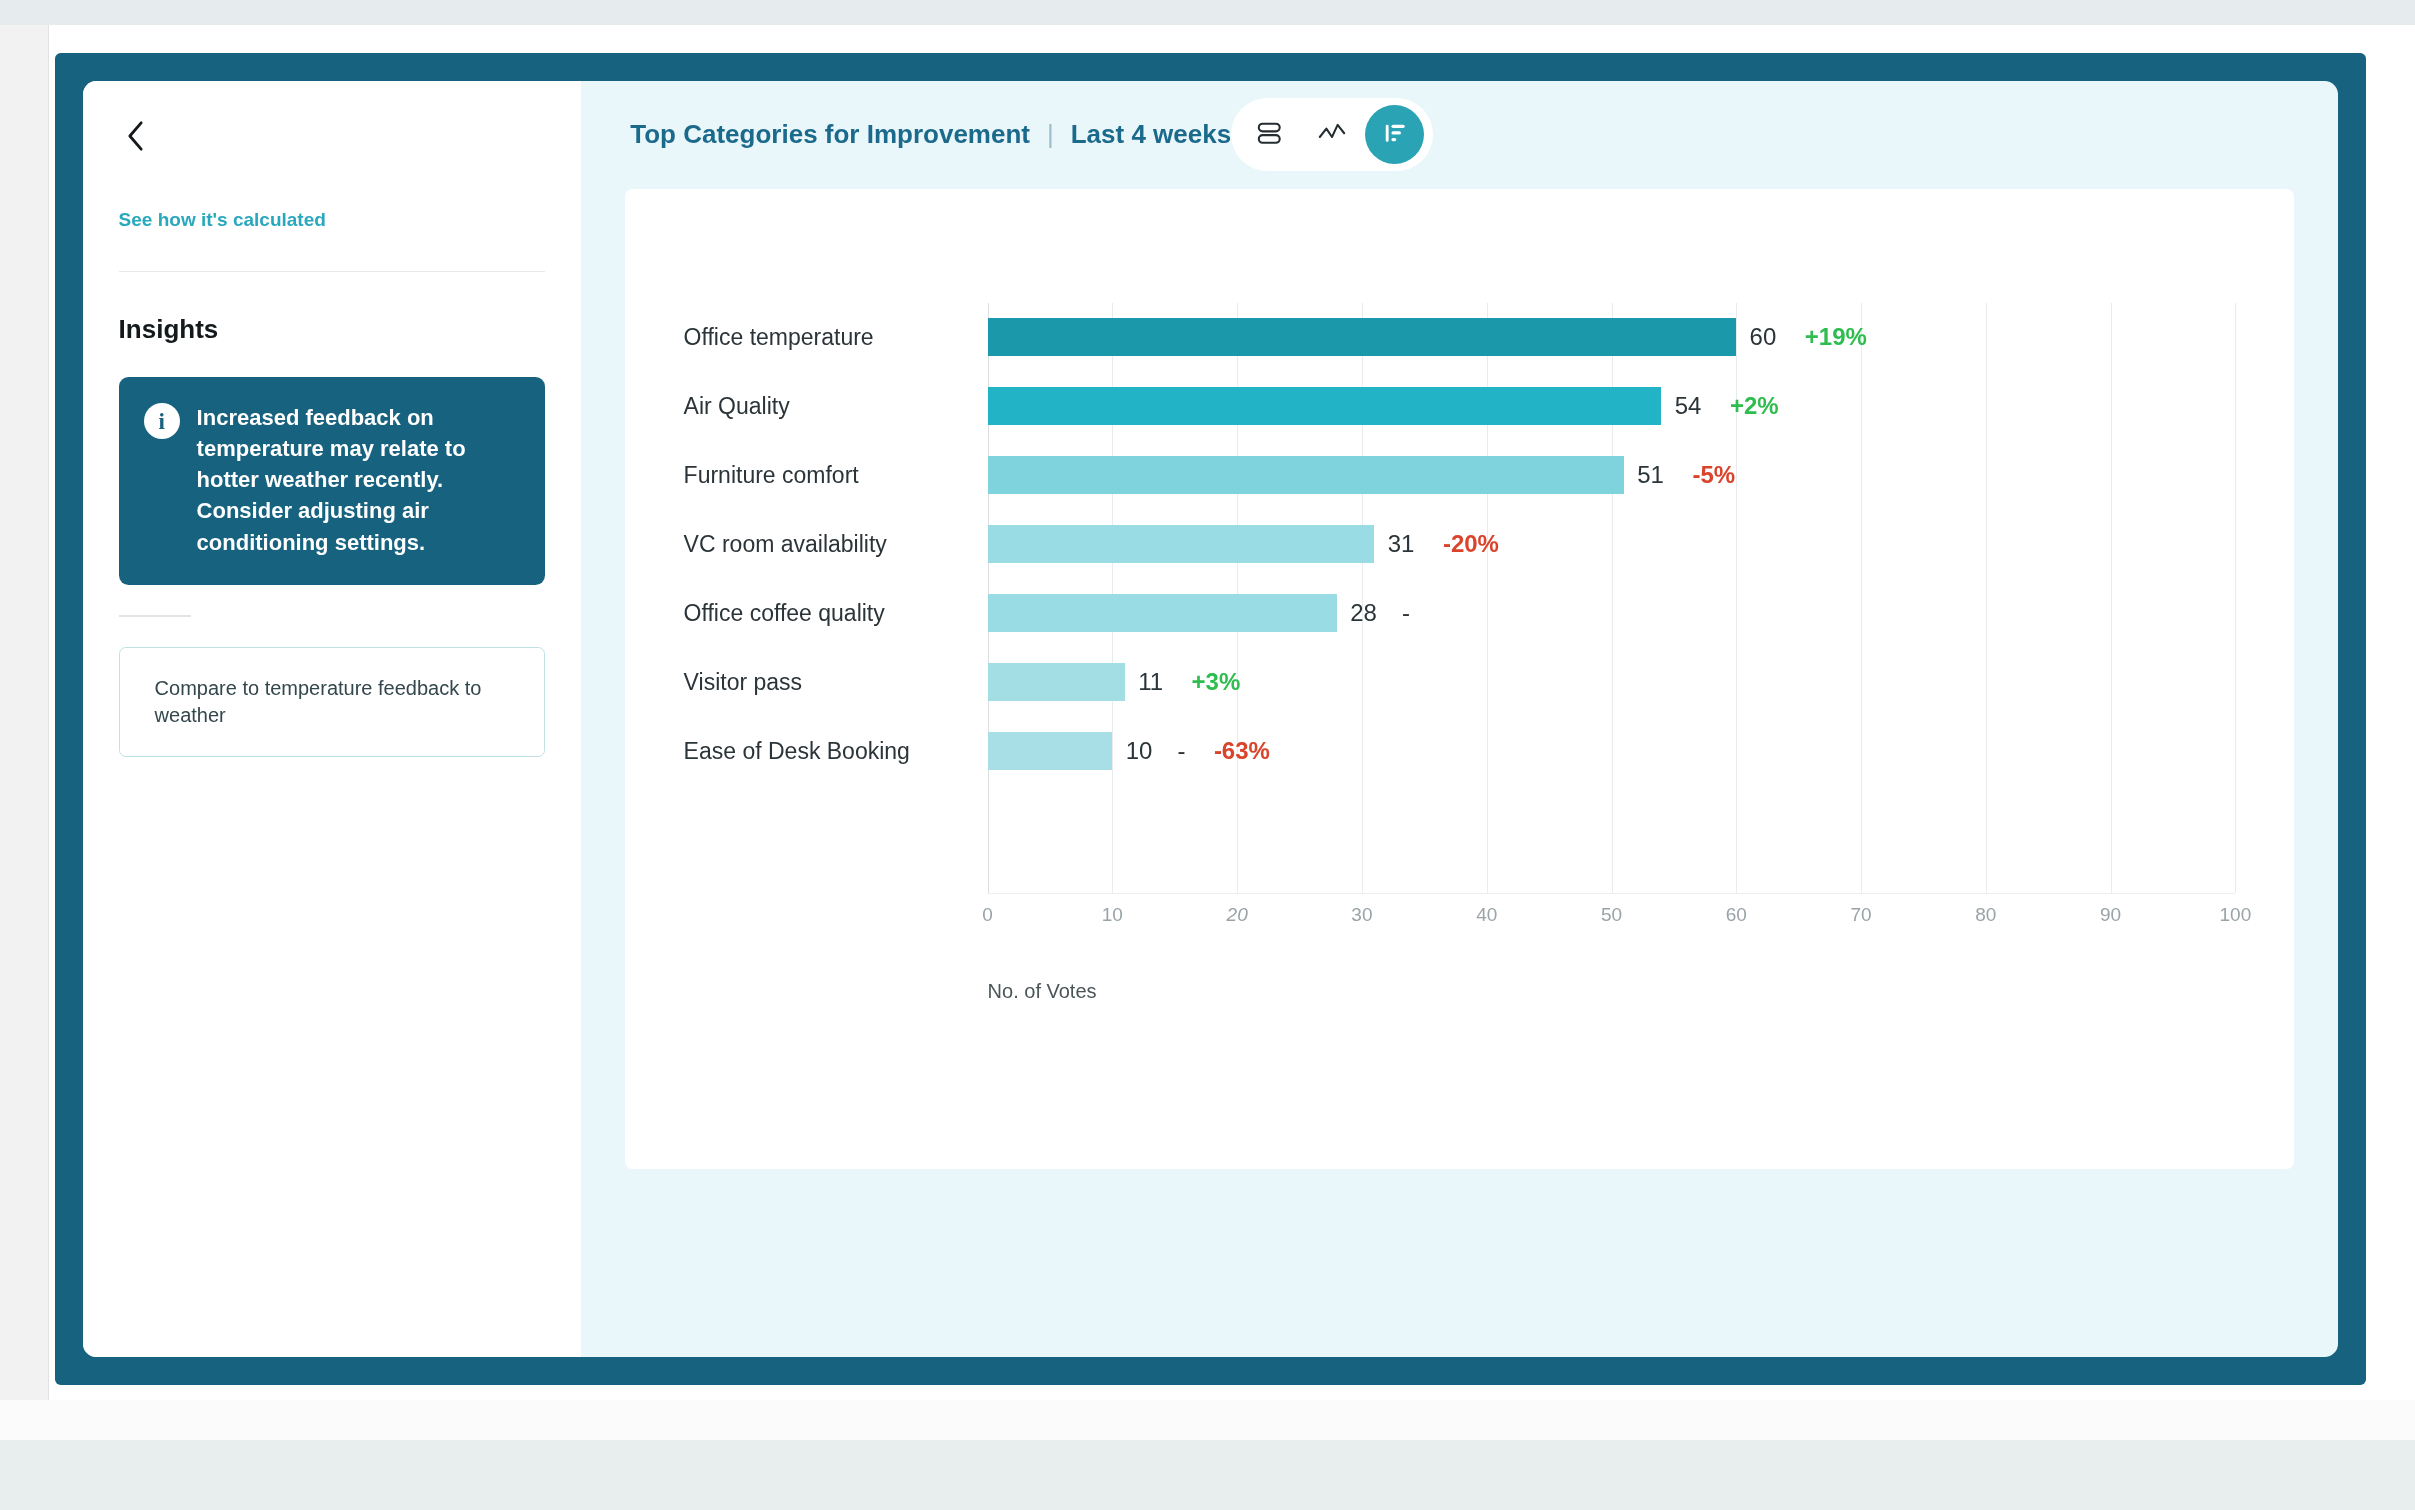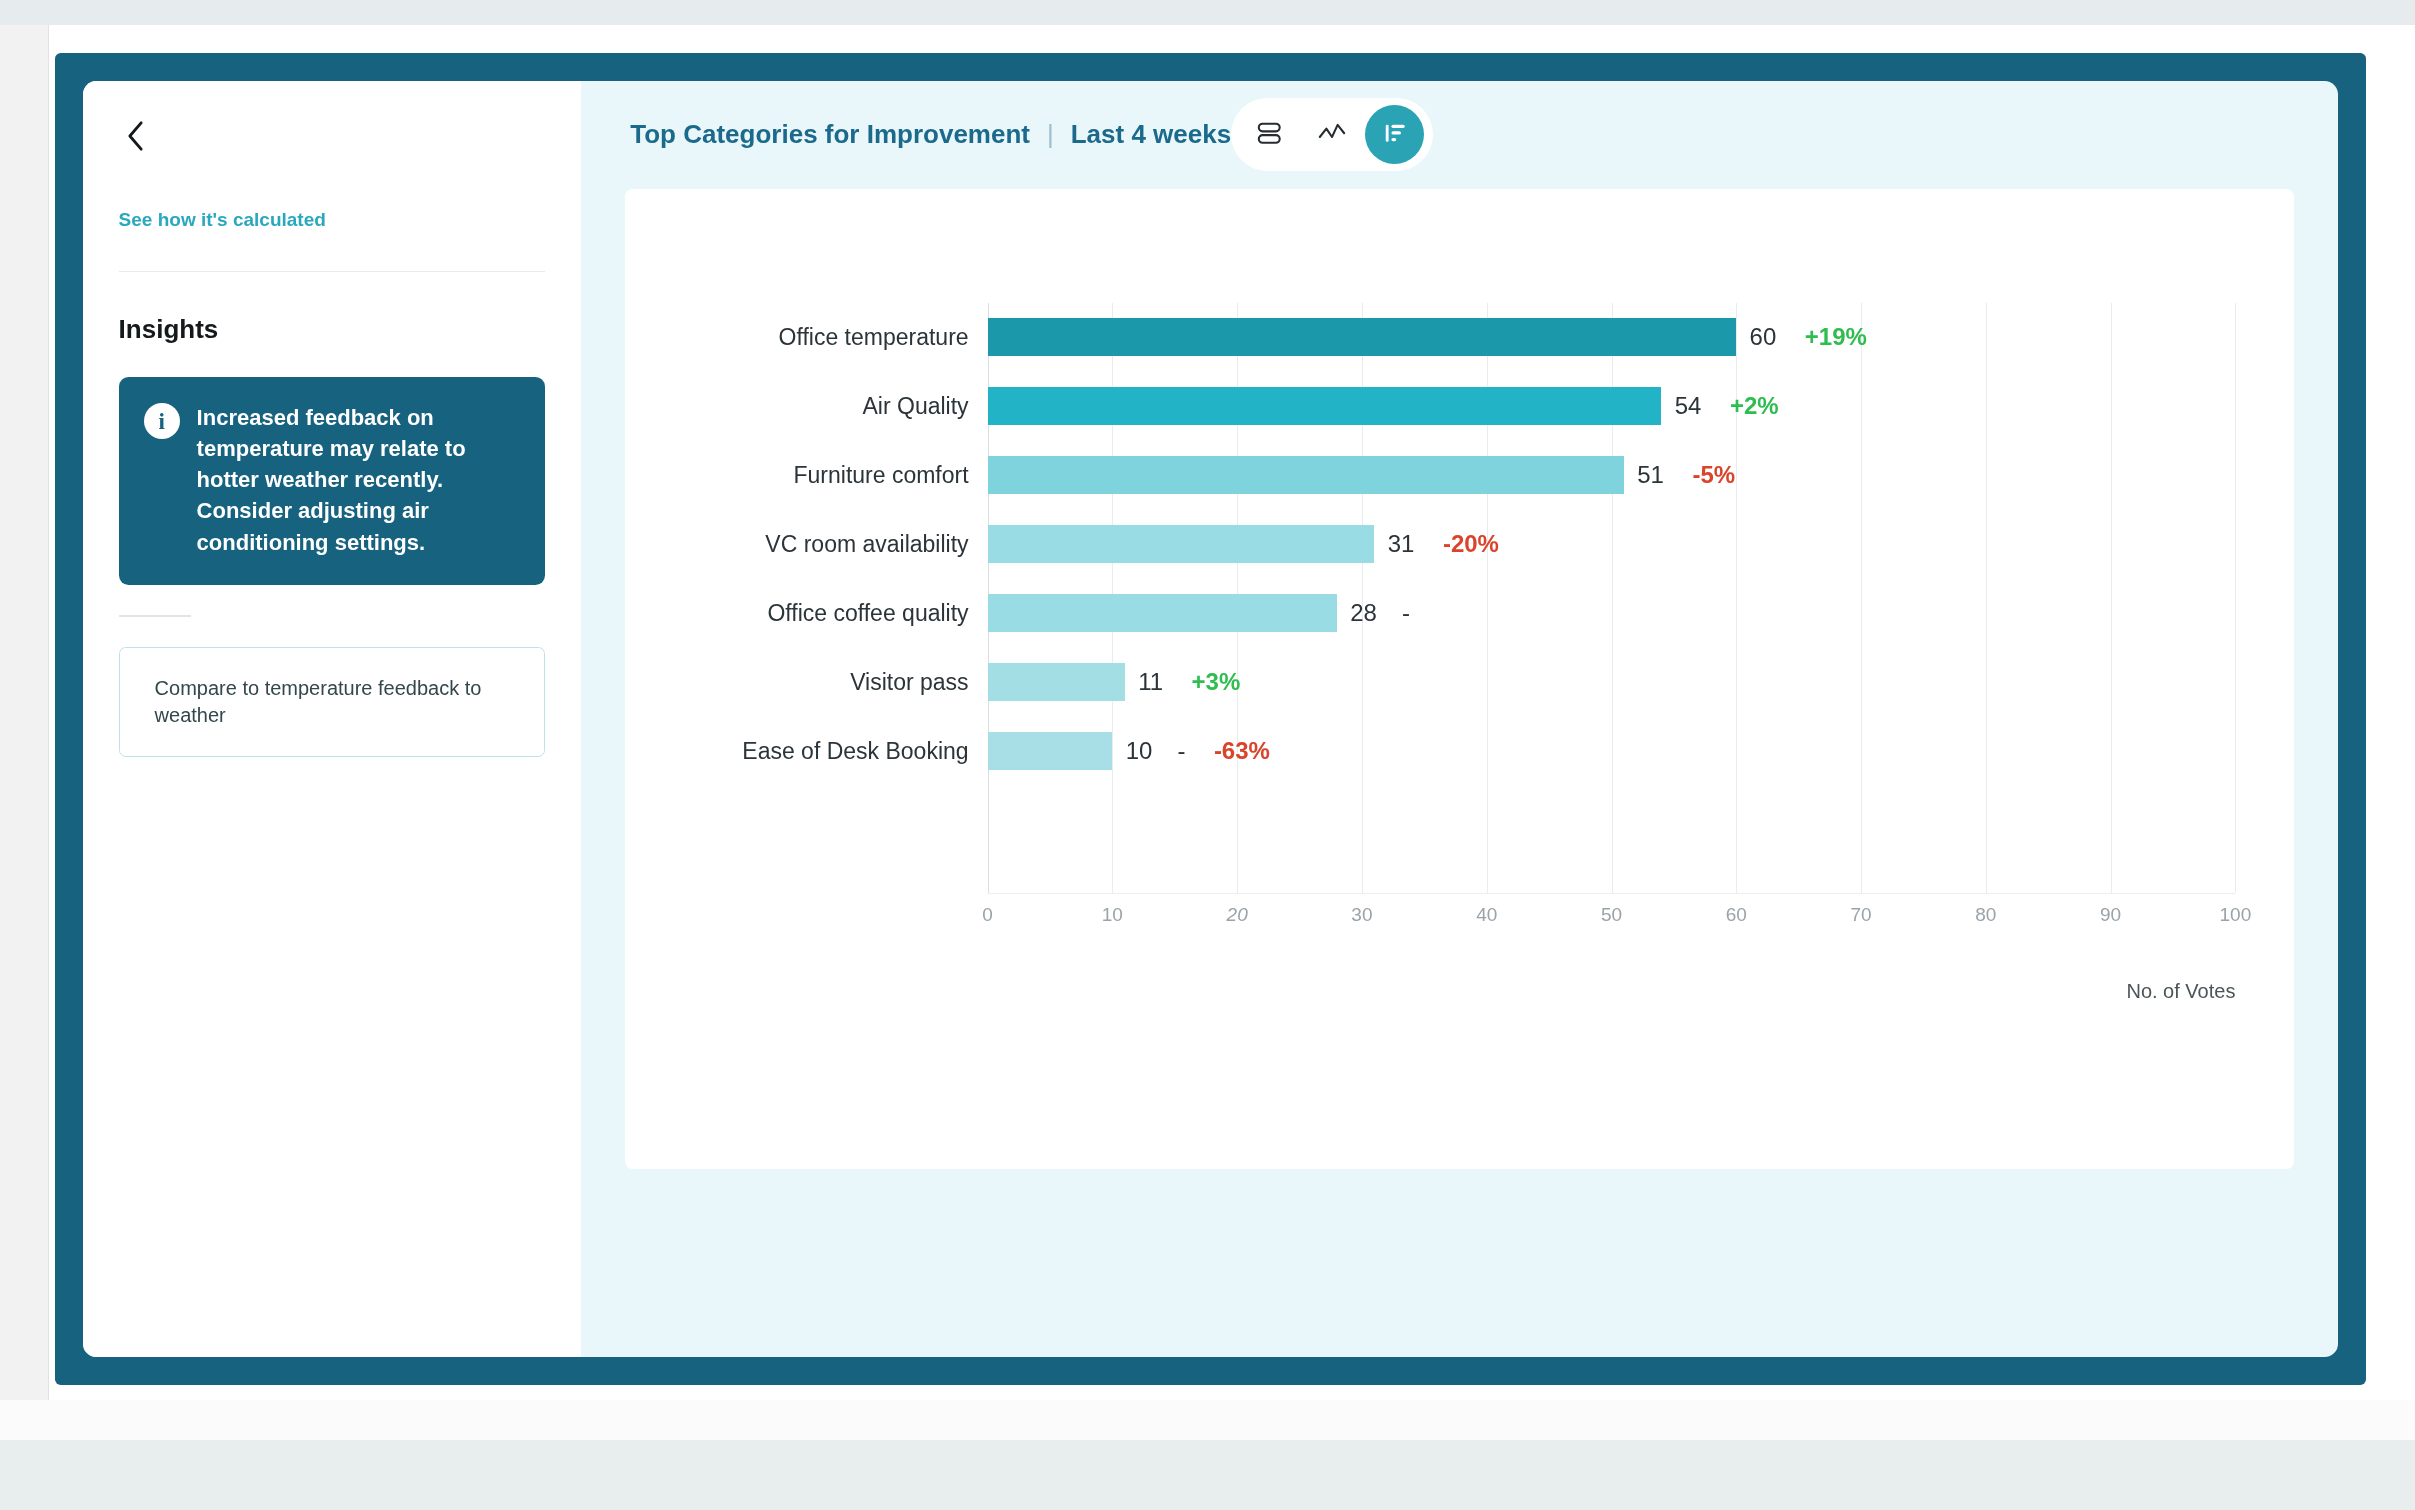--- a/index.html
+++ b/index.html
@@ -241,21 +241,21 @@
   .row {
     display: flex;
     align-items: center;
     height: 69px;
     position: relative;
   }
 
   .cat-label {
     width: 304px;
     flex: 0 0 304px;
-    text-align: right;
+    text-align: left;
     font-size: 23px;
     color: #2b3438;
     padding-right: 19px;
     white-space: nowrap;
   }
 
   .track {
     position: relative;
     flex: 1 1 auto;
     height: 69px;
@@ -325,21 +325,21 @@
     transform: translateX(-50%);
     font-size: 19px;
     color: #9aa3a7;
   }
 
   .axis-title {
     position: absolute;
     left: 304px;
     right: 0;
     top: 677px;
-    text-align: right;
+    text-align: left;
     font-size: 20px;
     color: #4b5558;
   }
 </style>
 </head>
 <body>
 
 <div class="page-top-strip"></div>
 <div class="page-left-strip"></div>
 <div class="page-bottom-white"></div>

